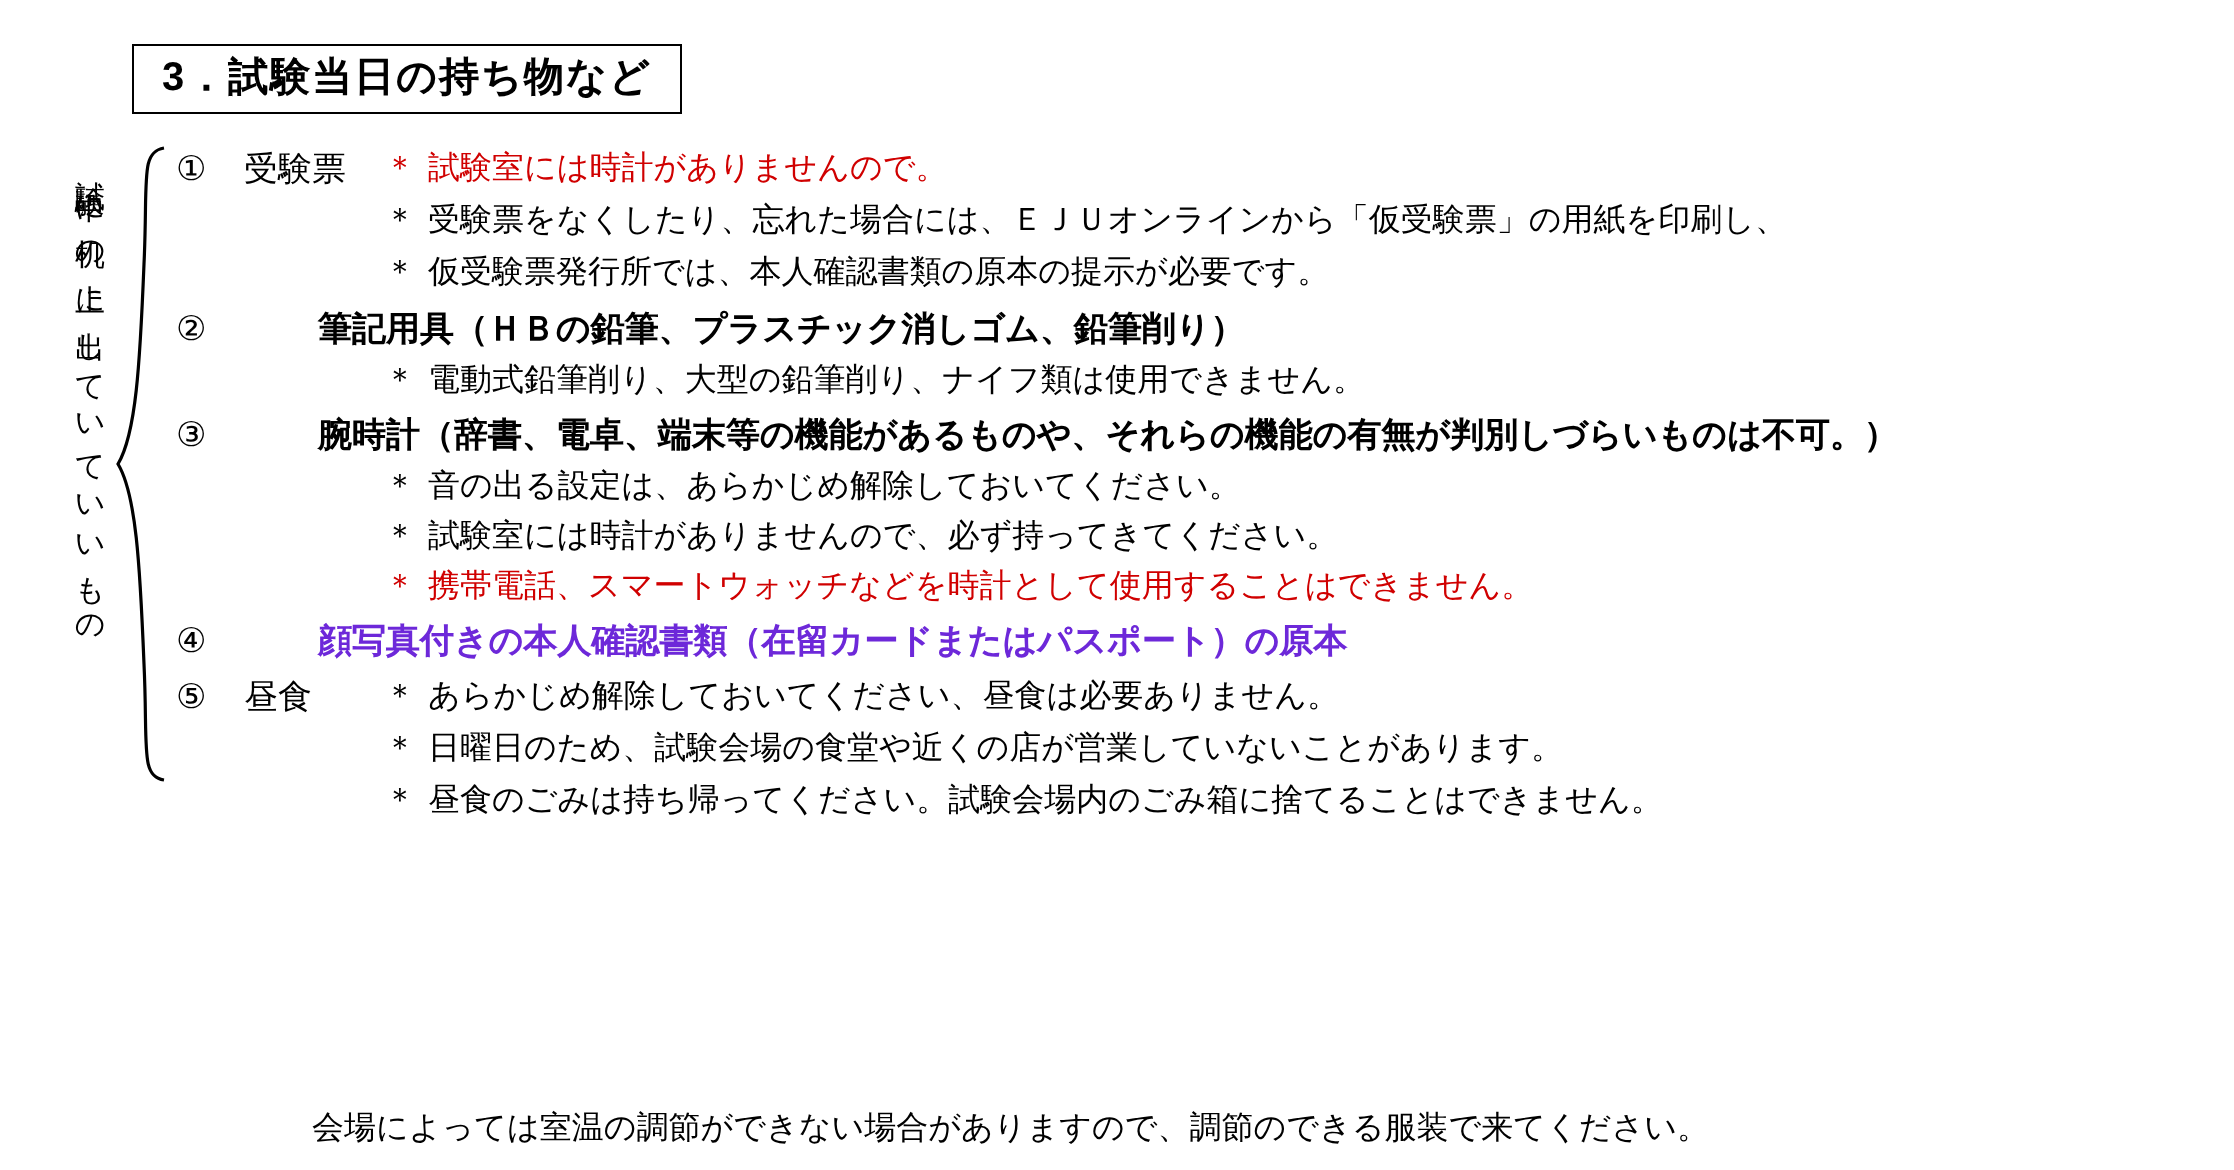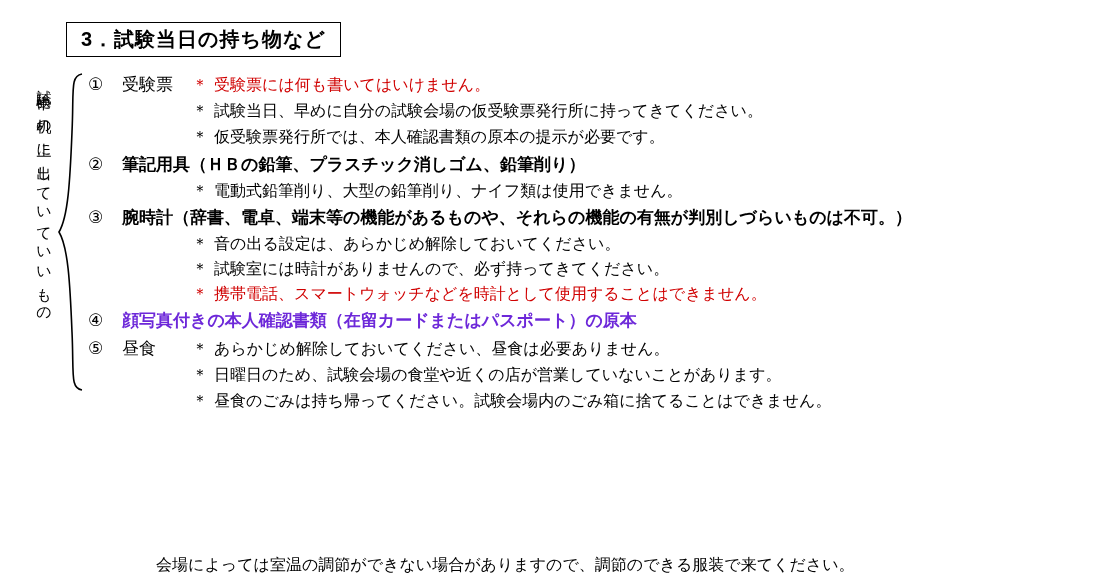--- a/index.html
+++ b/index.html
@@ -80,20 +80,21 @@
     width: 34px;
     flex: 0 0 34px;
     font-size: 17px;
     line-height: 26px;
   }
   .item-title {
     font-size: 17px;
     font-weight: bold;
     line-height: 26px;
     white-space: nowrap;
+    margin-left: 37px;
   }
   .item-title.red {
     color: #6d28d9;
   }
 
   
   .bullets {
     margin-left: 104px;
   }
   .bullet {
@@ -177,26 +178,26 @@
 
   <div class="items">
 
     <div class="item">
       <div class="inline-row">
         <div class="num">①</div>
         <div class="title-col">受験票</div>
         <div class="bullets-col">
           <div class="bullet">
             <span class="star red">＊</span>
-            <span class="btext red">受験票には何も書いてはいけません。</span>
+            <span class="btext red">試験室には時計がありませんので。</span>
           </div>
           <div class="bullet">
             <span class="star">＊</span>
             <span class="btext">
-              <span class="cont">試験当日、早めに自分の試験会場の仮受験票発行所に持ってきてください。</span>
+              <span>受験票をなくしたり、忘れた場合には、ＥＪＵオンラインから「仮受験票」の用紙を印刷し、</span>
             </span>
           </div>
           <div class="bullet">
             <span class="star">＊</span>
             <span class="btext">仮受験票発行所では、本人確認書類の原本の提示が必要です。</span>
           </div>
         </div>
       </div>
     </div>
 

